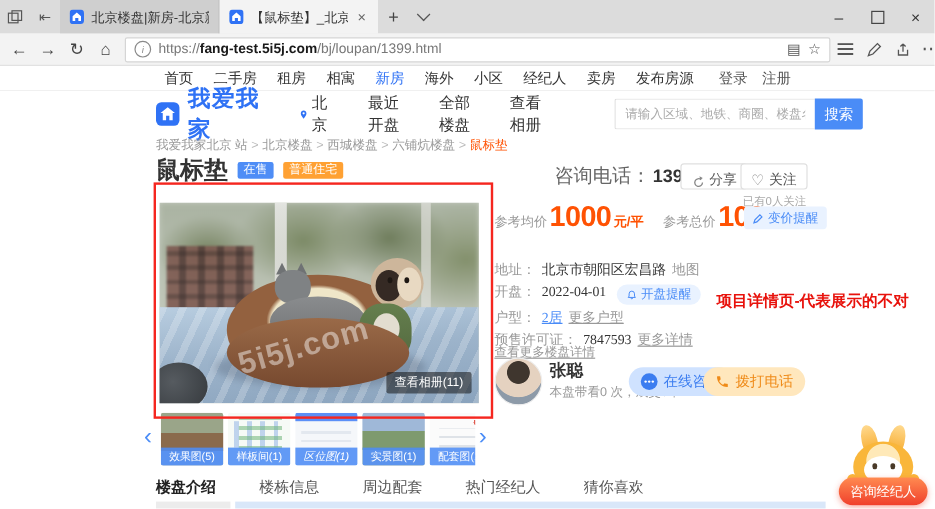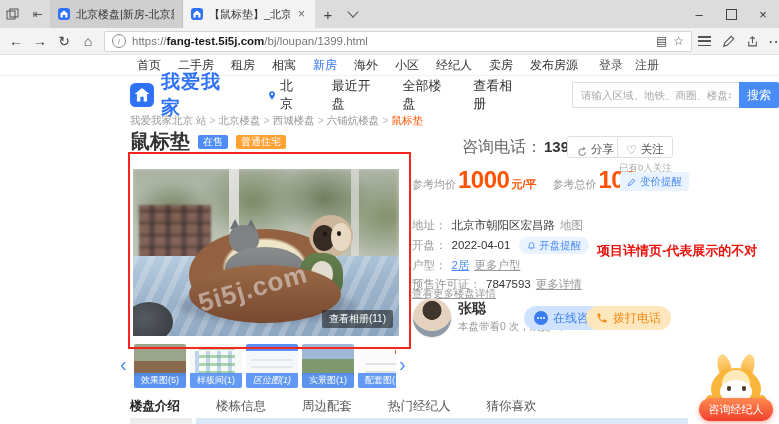--- a/index.html
+++ b/index.html
@@ -30,21 +30,21 @@
   .urltext{flex:1;font-size:11.5px;white-space:nowrap;overflow:hidden;color:#777;}
   .urltext .dom{color:#1a1a1a;font-weight:700;}
   .abar-ic{color:#555;font-size:12px;flex:none;}
   .hub-lines{width:13px;height:10px;background:repeating-linear-gradient(0deg,#555 0 1.5px,transparent 1.5px 4.2px);}
   .tool-ic{width:24px;display:flex;align-items:center;justify-content:center;flex:none;color:#555;}
   
   .pagenav{left:0;top:55px;width:779px;height:21px;background:#fff;border-bottom:1px solid #f0f0f0;
            display:flex;align-items:center;padding:0 120px 0 137px;box-sizing:border-box;gap:17px;font-size:12px;color:#333;}
   .pn-active{color:#2f72f5;}
   .pn-auth{margin-left:auto;display:flex;gap:12px;color:#555;}
-  .subheader{left:0;top:76px;width:779px;height:38px;background:#fff;display:flex;align-items:center;
+  .subheader{left:0;top:76px;width:719px;height:38px;background:#fff;display:flex;align-items:center;
              padding-left:130px;box-sizing:border-box;}
   .brandtxt{font-size:19px;font-weight:700;color:#2f72f5;letter-spacing:1px;margin-left:7px;}
   .citygrp{display:flex;align-items:center;gap:3px;margin-left:32px;font-size:13px;color:#333;}
   .hlinks{display:flex;gap:24px;margin-left:28px;font-size:13px;color:#333;}
   .searchwrap{display:flex;margin-left:52px;}
   .searchwrap input{width:150px;height:24px;border:1px solid #ddd;border-right:none;font-size:10.5px;
                     padding:0 8px;color:#666;outline:none;border-radius:2px 0 0 2px;font-family:inherit;}
   .searchwrap input::placeholder{color:#aaa;}
   .searchbtn{width:40px;height:26px;background:#4a8cf7;color:#fff;font-size:12px;border:none;border-radius:0 2px 2px 0;
              display:flex;align-items:center;justify-content:center;}
@@ -107,21 +107,21 @@
   .plabel{font-size:11px;color:#999;}
   .pval{font-size:24px;font-weight:800;color:#ff5203;margin:0 2px;letter-spacing:-.5px;}
   .punit{font-size:11px;color:#ff5203;font-weight:600;margin-top:11px;}
   .pinfo{width:12px;height:12px;border:1px solid #ccc;border-radius:50%;color:#bbb;font-size:8px;display:flex;
          align-items:center;justify-content:center;align-self:center;margin-left:6px;font-style:italic;}
   .alertbtn{left:620px;top:172px;height:19px;background:#e9f2ff;border-radius:3px;display:flex;align-items:center;
             gap:3px;padding:0 7px;font-size:10.5px;color:#4a8cf7;}
   .tagsrow{left:412px;top:195px;display:flex;gap:6px;}
   .tag{background:#f4f5f7;color:#959eae;font-size:10px;padding:2px 6px;border-radius:2px;}
   .details{left:412px;top:218px;font-size:11.5px;}
-  .drow{display:flex;align-items:center;gap:5px;margin-bottom:4px;line-height:15px;white-space:nowrap;}
+  .drow{display:flex;align-items:flex-start;gap:5px;margin-bottom:4px;line-height:15px;white-space:nowrap;font-family:Liberation Serif, serif;}
   .dlabel{color:#999;}
   .dval{color:#333;}
   .dlink-gray{color:#999;text-decoration:underline;}
   .dlink-blue{color:#4a8cf7;text-decoration:underline;}
   .bellbtn{background:#e9f2ff;color:#4a8cf7;border-radius:10px;padding:1px 8px;font-size:10.5px;display:flex;
            align-items:center;gap:3px;margin-left:4px;}
   .morelink{left:412px;top:287px;font-size:10.5px;color:#999;text-decoration:underline;}
   .annotation{left:597px;top:242px;font-size:13px;font-weight:600;color:#e8120c;white-space:nowrap;}
   
   .avatar{left:412px;top:298px;width:38px;height:38px;border-radius:50%;border:1px solid #eee;

